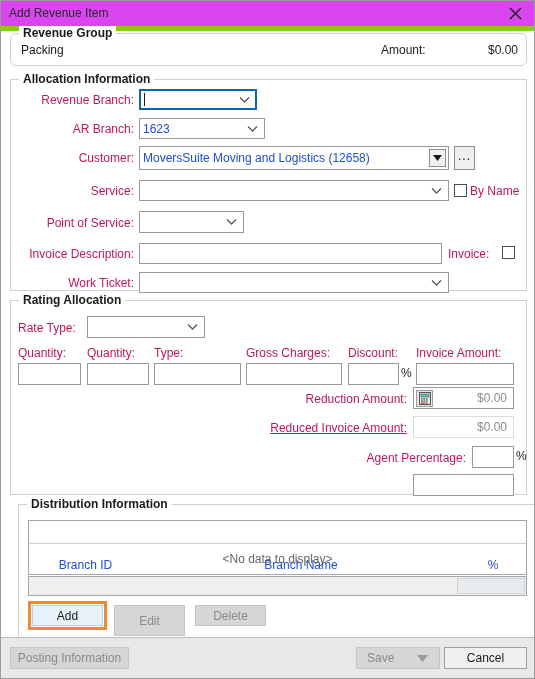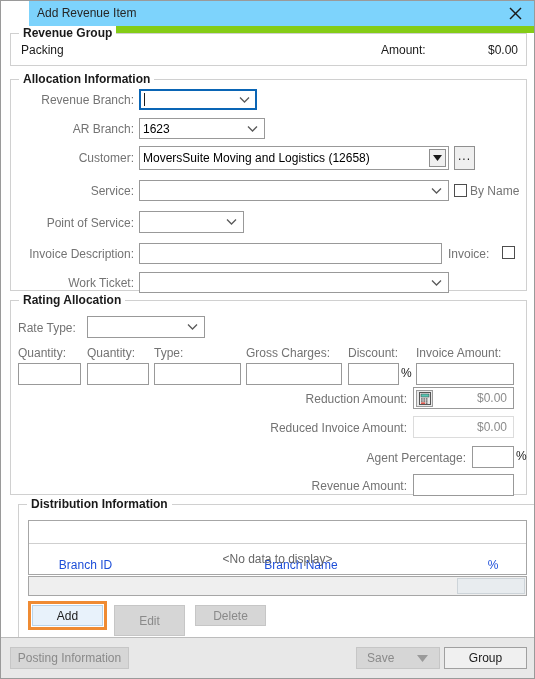--- a/index.html
+++ b/index.html
@@ -20,23 +20,22 @@
     box-sizing: border-box;
     border: 1px solid #9a9a9a;
     background: #ffffff;
     overflow: hidden;
   }
 
   
   .titlebar {
     position: relative;
     height: 25px;
-    background: #7dd3fc;
-    border-bottom: 7px solid #84cc16;
-    margin-left: 28px;
+    background: #d946ef;
+    border-bottom: 5px solid #84cc16;
   }
   .titlebar .title {
     position: absolute;
     left: 8px;
     top: 5px;
     font-size: 12px;
     color: #262626;
   }
   .close-btn {
     position: absolute;
@@ -67,33 +66,33 @@
     font-size: 12px;
     font-weight: bold;
     color: #1a1a1a;
     white-space: nowrap;
   }
 
   
   .lbl {
     position: absolute;
     font-size: 12px;
-    color: #737373;
+    color: #be185d;
     white-space: nowrap;
   }
   .lbl.r { text-align: right; }
 
   .fld {
     position: absolute;
     box-sizing: border-box;
     border: 1px solid #999999;
     background: #ffffff;
     font-family: "Liberation Sans", sans-serif;
     font-size: 12px;
-    color: #000000;
+    color: #1d4ed8;
     padding: 0 3px;
     display: flex;
     align-items: center;
     overflow: hidden;
     white-space: nowrap;
   }
   .fld.focused {
     border: 1px solid #0a65b5;
     outline: 1px solid #0a65b5;
     outline-offset: -2px;
@@ -315,21 +314,21 @@
   <div class="titlebar">
     <div class="title">Add Revenue Item</div>
     <div class="close-btn">
       <svg width="13" height="13" viewBox="0 0 13 13">
         <line x1="1" y1="1" x2="12" y2="12" stroke="#1a1a1a" stroke-width="1.4"></line>
         <line x1="12" y1="1" x2="1" y2="12" stroke="#1a1a1a" stroke-width="1.4"></line>
       </svg>
     </div>
   </div>
 
-  <div class="group" style="left:9px; top:32px; width:517px; height:33px;">
+  <div class="group" style="left:9px; top:32px; width:517px; height:33px;border-radius:6px;">
     <span class="legend">Revenue Group</span>
     <div class="static-text" style="left:10px; top:9px;">Packing</div>
     <div class="static-text" style="left:370px; top:9px;">Amount:</div>
     <div class="static-text" style="left:449px; top:9px; width:58px; text-align:right;">$0.00</div>
   </div>
 
   <div class="group" style="left:9px; top:78px; width:517px; height:212px;">
     <span class="legend">Allocation Information</span>
 
     <div class="lbl r" style="left:10px; top:13px; width:113px;">Revenue Branch:</div>
@@ -458,32 +457,31 @@
           <rect x="2" y="8.3" width="1.7" height="1.5" fill="#6b6b6b"></rect>
           <rect x="4.4" y="8.3" width="1.7" height="1.5" fill="#6b6b6b"></rect>
           <rect x="6.8" y="8.3" width="1.7" height="1.5" fill="#6b6b6b"></rect>
           <rect x="2" y="10.4" width="4.1" height="1.5" fill="#d94a3d"></rect>
           <rect x="6.8" y="10.4" width="1.7" height="1.5" fill="#6b6b6b"></rect>
         </svg>
       </span>
       <span>$0.00</span>
     </div>
 
-    <div class="lbl r" style="left:190px; top:120px; width:206px;">Reduced Invoice Amount:</div>
+    <div class="lbl r" style="left:190px; top:120px; width:206px;text-decoration:underline;">Reduced Invoice Amount:</div>
     <div class="fld readonly" style="left:402px; top:115px; width:101px; height:22px;">
       <span>$0.00</span>
     </div>
 
     <div class="lbl r" style="left:230px; top:150px; width:225px;">Agent Percentage:</div>
     <div class="fld" style="left:461px; top:145px; width:42px; height:22px;">
       <span></span>
     </div>
     <div class="pct" style="left:505px; top:148px;">%</div>
 
-    <div class="lbl r" style="left:230px; top:178px; width:166px;">Revenue Amount:</div>
     <div class="fld" style="left:402px; top:173px; width:101px; height:22px;">
       <span></span>
     </div>
   </div>
 
   <div class="group" style="left:17px; top:503px; width:517px; height:134px;">
     <span class="legend">Distribution Information</span>
 
     <div class="grid" style="left:9px; top:15px; width:499px; height:55px;">
       <div class="grid-head">
@@ -509,16 +507,16 @@
 
     <div class="btn-split" style="left:355px; top:9px; width:84px; height:22px;">
       <span class="sp-label">Save</span>
       <span class="sp-arrow">
         <svg width="11" height="7" viewBox="0 0 11 7">
             <polygon points="0,0 11,0 5.5,7" fill="#9a9a9a"></polygon>
           </svg>
       </span>
     </div>
 
-    <div class="btn enabled" style="left:443px; top:9px; width:83px; height:22px;">Group</div>
+    <div class="btn enabled" style="left:443px; top:9px; width:83px; height:22px;">Cancel</div>
   </div>
 
 </div>
 
 </body></html>

